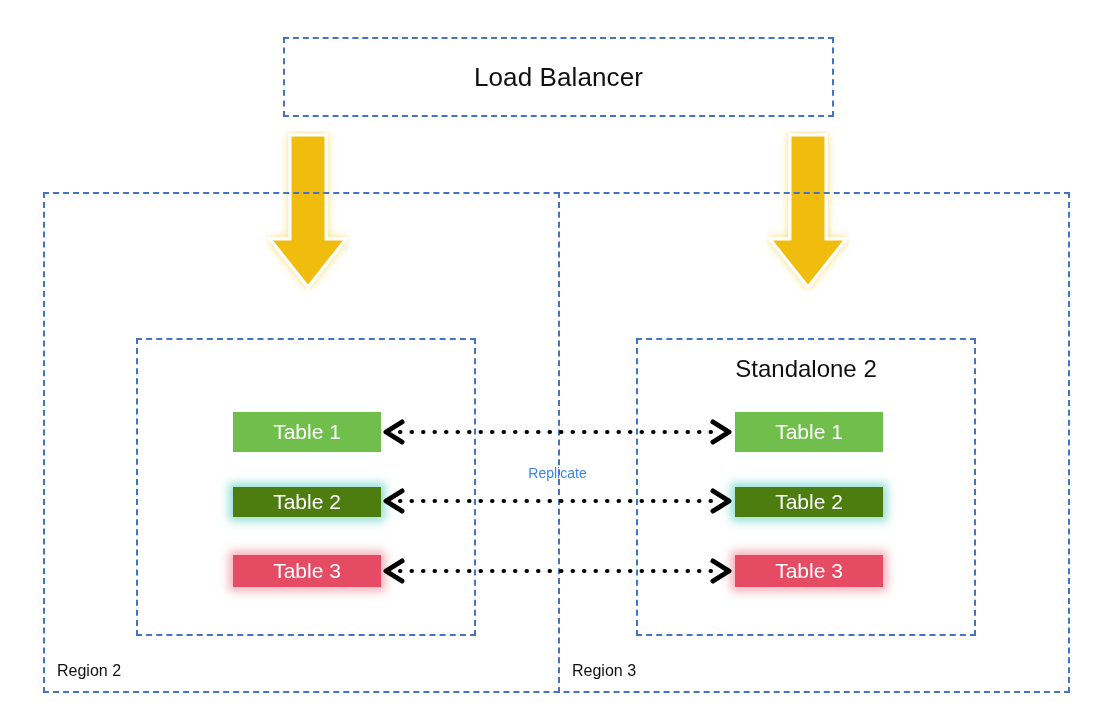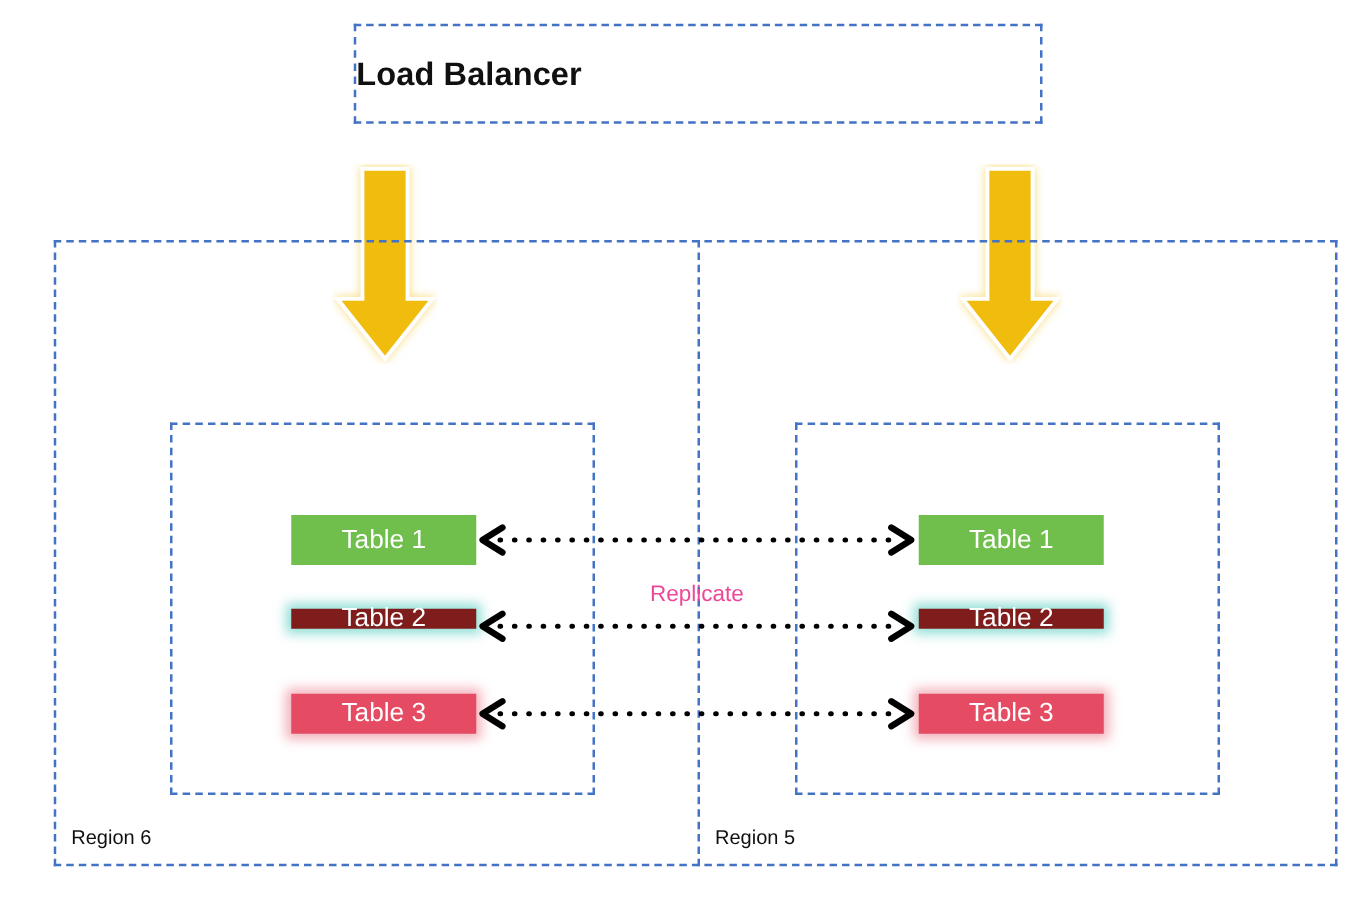--- a/index.html
+++ b/index.html
@@ -16,28 +16,28 @@
     width: 1094px;
     height: 726px;
     background: #ffffff;
     overflow: hidden;
   }
 
   
   .lb-box {
     position: absolute;
     left: 283px;
-    top: 19px;
+    top: 37px;
     width: 551px;
     height: 80px;
     border: 2.5px dashed #4472C4;
     box-sizing: border-box;
     display: flex;
     align-items: center;
-    font-weight: bold;
+    justify-content: center;
   }
   .lb-label {
     font-size: 26px;
     color: #101010;
     letter-spacing: 0.1px;
   }
 
   
   .outer-region {
     position: absolute;
@@ -105,22 +105,22 @@
     font-size: 21px;
     box-sizing: border-box;
   }
   .chip.t1 {
     width: 148px;
     height: 40px;
     background: #70BF4C;
   }
   .chip.t2 {
     width: 148px;
-    height: 16px;
-    background: #7f1d1d;
+    height: 30px;
+    background: #4d7c0f;
     box-shadow: 0 0 9px 4px rgba(51,195,181,0.55);
   }
   .chip.t3 {
     width: 148px;
     height: 32px;
     background: #E54B62;
     box-shadow: 0 0 9px 4px rgba(229,75,98,0.45);
   }
   .chip.left  { left: 233px; }
   .chip.right { left: 735px; }
@@ -138,22 +138,22 @@
   }
   .arrow-svg.a1 { top: 421px; }
   .arrow-svg.a2 { top: 490px; }
   .arrow-svg.a3 { top: 560px; }
   .replicate-label {
     position: absolute;
     left: 380px;
     top: 465px;
     width: 355px;
     text-align: center;
-    font-size: 18px;
-    color: #ec4899;
+    font-size: 14px;
+    color: #3b82f6;
   }
 
   
   .big-arrow {
     position: absolute;
     top: 131px;
     width: 84px;
     height: 160px;
   }
   .big-arrow.left  { left: 266px; }
@@ -185,35 +185,36 @@
           <feDropShadow dx="0" dy="0" stdDeviation="4" flood-color="#F0BC0E" flood-opacity="0.55"></feDropShadow>
         </filter>
       </defs>
       <polygon points="24,4 60,4 60,108 80,108 42,156 4,108 24,108" fill="#F0BC0E" stroke="#ffffff" stroke-width="3" filter="url(#glowR)"></polygon>
     </svg>
   </div>
 
   <div class="outer-region"></div>
   <div class="region-divider"></div>
 
-  <div class="region-label r1">Region 6</div>
-  <div class="region-label r2">Region 5</div>
+  <div class="region-label r1">Region 2</div>
+  <div class="region-label r2">Region 3</div>
 
   <div class="standalone s1"></div>
   <div class="chip t1 left row1">
     <span>Table 1</span>
   </div>
   <div class="chip t2 left row2">
     <span>Table 2</span>
   </div>
   <div class="chip t3 left row3">
     <span>Table 3</span>
   </div>
 
   <div class="standalone s2"></div>
+  <div class="standalone-title s2">Standalone 2</div>
   <div class="chip t1 right row1">
     <span>Table 1</span>
   </div>
   <div class="chip t2 right row2">
     <span>Table 2</span>
   </div>
   <div class="chip t3 right row3">
     <span>Table 3</span>
   </div>
 

